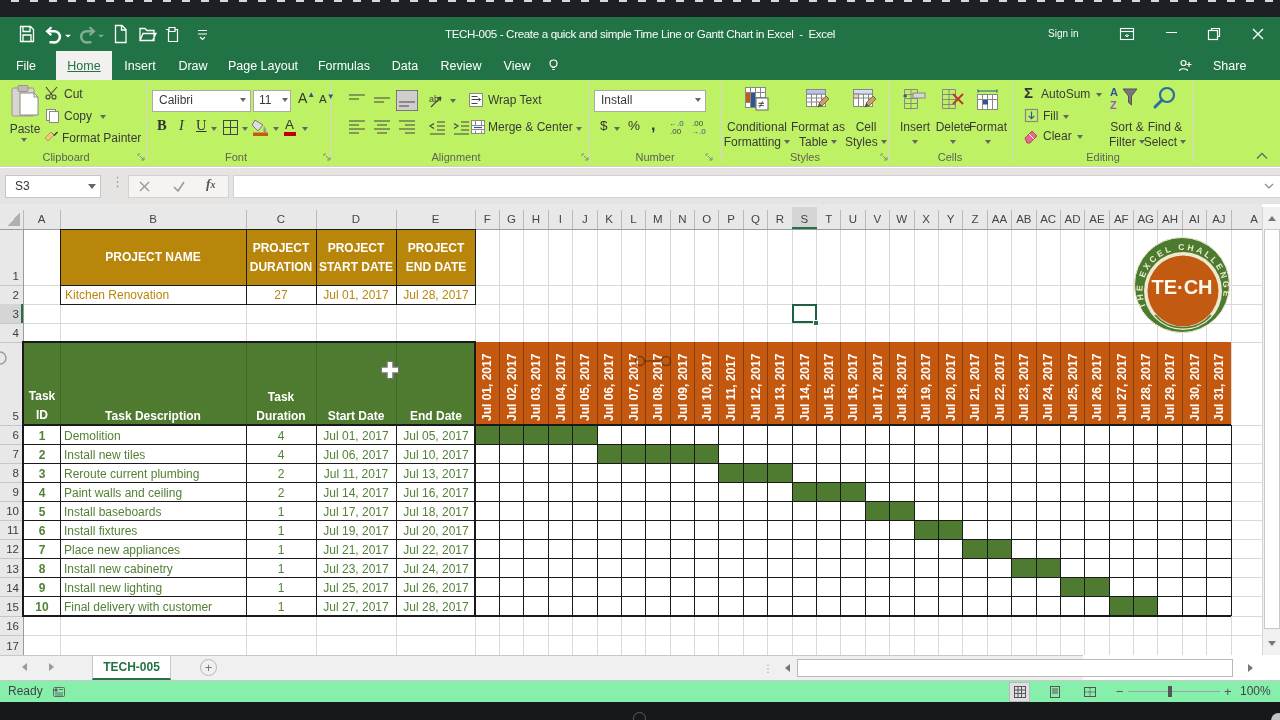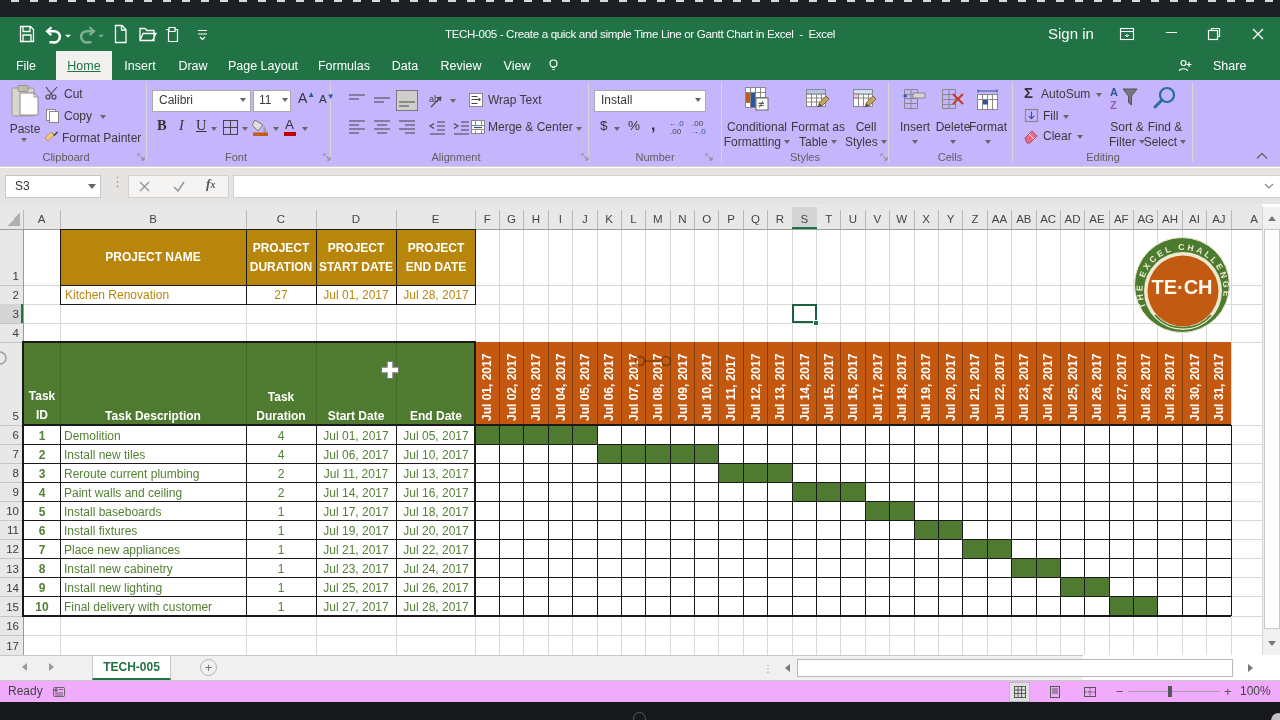--- a/index.html
+++ b/index.html
@@ -16,21 +16,21 @@
           <path d="M75.5,8.2 h-6.5 a5.6,5.6 0 1 0 1.2,11 h3.3"></path>
           <path d="M71.5,4.2 L76,8.3 l-4.3,3.8" stroke-width="2.2"></path>
         </g>
 <path d="M80,11.7 l3,2.8 3,-2.8 z" fill="#fff" stroke="none" opacity="0.42"></path>
 <path d="M97.5,2.5 h6.5 l4,4 v13 h-10.5 z M103.5,2.5 v4.5 h4.5"></path>
 <path d="M122,17.5 v-12 h5 l2,2 h7 v10 z M122,17.5 l3,-7 h13 l-3.5,7"></path>
 <path d="M148,6.5 h2.5 v12 h9 v-12 h-2.5 M151,4.5 h6 v4 h-6 z" stroke-width="1.2"></path>
 <path d="M180,7.5 h9 M180,11 h9 M182,14 l2.5,2.5 2.5,-2.5" stroke-width="1.2"></path>
 </svg>
       <div class="abs" style="left:0;top:0;width:1280px;height:34px;text-align:center;font-size:11.6px;letter-spacing:-0.35px;line-height:34px;color:#fcfcfc;">TECH-005 - Create a quick and simple Time Line or Gantt Chart in Excel&nbsp;&nbsp;-&nbsp;&nbsp;Excel</div>
-      <div class="abs" style="left:1048px;top:0;height:34px;font-size:15px;line-height:34px;color:#fcfcfc;">Sign in</div>
+      <div class="abs" style="left:1048px;top:0;height:34px;font-size:10px;line-height:34px;color:#fcfcfc;">Sign in</div>
       <svg class="abs" style="left:1118px;top:8px;" width="18" height="18" viewBox="0 0 18 18" fill="none" stroke="#fff" stroke-width="1.1">
 <rect x="2.5" y="3.5" width="13" height="11"></rect>
         <line x1="2.5" y1="6.5" x2="15.5" y2="6.5"></line>
         <path d="M7,10 l2,2 2,-2 M9,12 v-3" stroke-width="1"></path>
       </svg>
       <div class="abs" style="left:1166px;top:15px;width:11px;height:1.4px;background:#fff;"></div>
       <svg class="abs" style="left:1206px;top:9px;" width="16" height="16" viewBox="0 0 16 16" fill="none" stroke="#fff" stroke-width="1.2">
 <rect x="2.5" y="4.5" width="9" height="9"></rect>
         <path d="M5.5,4.5 v-2 h8 v8 h-2"></path>
       </svg>
@@ -53,21 +53,21 @@
       <svg class="abs" style="left:546px;top:7px;" width="15" height="15" viewBox="0 0 15 15" fill="none" stroke="#fff" stroke-width="1.2">
 <circle cx="7.5" cy="5.5" r="3.5"></circle>
         <path d="M6,9.5 h3 M6.3,11.5 h2.4"></path>
       </svg>
       <svg class="abs" style="left:1177px;top:7px;" width="16" height="16" viewBox="0 0 16 16" fill="none" stroke="#fff" stroke-width="1.2">
 <circle cx="6.5" cy="5" r="2.5"></circle>
         <path d="M2.5,13 c0,-3 8,-3 8,0 M12,4 v5 M9.5,6.5 h5"></path>
       </svg>
       <div class="abs" style="left:1213px;top:0;height:29px;line-height:30px;">Share</div>
     </div>
-    <div class="abs" style="left:0;top:80px;width:1280px;height:87px;background:#c4b5fd;border-bottom:1px solid #d2d0ce;color:#3b3a39;font-size:12px;padding-left:44px;">
+    <div class="abs" style="left:0;top:80px;width:1280px;height:87px;background:#bef264;border-bottom:1px solid #d2d0ce;color:#3b3a39;font-size:12px;padding-left:44px;">
       <div class="abs" style="left:146px;top:2px;width:1px;height:80px;background:#d8d6d4;"></div>
       <div class="abs" style="left:330px;top:2px;width:1px;height:80px;background:#d8d6d4;"></div>
       <div class="abs" style="left:588px;top:2px;width:1px;height:80px;background:#d8d6d4;"></div>
       <div class="abs" style="left:721px;top:2px;width:1px;height:80px;background:#d8d6d4;"></div>
       <div class="abs" style="left:888px;top:2px;width:1px;height:80px;background:#d8d6d4;"></div>
       <div class="abs" style="left:1012px;top:2px;width:1px;height:80px;background:#d8d6d4;"></div>
       <div class="abs" style="left:1192px;top:2px;width:1px;height:80px;background:#d8d6d4;"></div>
       <div class="abs" style="left:6px;top:71px;width:120px;text-align:center;font-size:11px;color:#605e5c;">Clipboard</div>
       <div class="abs" style="left:176px;top:71px;width:120px;text-align:center;font-size:11px;color:#605e5c;">Font</div>
       <div class="abs" style="left:396px;top:71px;width:120px;text-align:center;font-size:11px;color:#605e5c;">Alignment</div>
@@ -741,21 +741,21 @@
     <div class="abs" style="left:0;top:655px;width:1083px;height:25px;background:#f0f0f0;border-top:1px solid #c8c8c8;font-size:12px;">
       <div class="abs" style="left:22px;top:7px;width:0;height:0;border-top:4.5px solid transparent;border-bottom:4.5px solid transparent;border-right:5.5px solid #9a9a9a;"></div>
       <div class="abs" style="left:49px;top:7px;width:0;height:0;border-top:4.5px solid transparent;border-bottom:4.5px solid transparent;border-left:5.5px solid #9a9a9a;"></div>
       <div class="abs" style="left:92px;top:0;width:79px;height:24px;background:#fff;border-left:1px solid #c8c8c8;border-right:1px solid #c8c8c8;border-bottom:2px solid #217346;color:#217346;font-weight:bold;text-align:center;line-height:23px;">TECH-005</div>
       <div class="abs" style="left:200px;top:3px;width:17px;height:17px;border:1px solid #b5b5b5;border-radius:50%;color:#777;text-align:center;line-height:15px;font-size:13px;">+</div>
       <div class="abs" style="left:763px;top:8px;color:#a0a0a0;font-size:10px;line-height:9px;">⋮</div>
       <div class="abs" style="left:785px;top:8px;width:0;height:0;border-top:4.5px solid transparent;border-bottom:4.5px solid transparent;border-right:5.5px solid #777;"></div>
       <div class="abs" style="left:797px;top:3px;width:436px;height:18px;background:#fff;border:1px solid #b8b8b8;"></div>
       <div class="abs" style="left:1248px;top:8px;width:0;height:0;border-top:4.5px solid transparent;border-bottom:4.5px solid transparent;border-left:5.5px solid #777;"></div>
     </div>
-    <div class="abs" style="left:0;top:680px;width:1280px;height:22px;background:#f0abfc;border-top:1px solid #c8c8c8;font-size:12px;color:#444;">
+    <div class="abs" style="left:0;top:680px;width:1280px;height:22px;background:#86efac;border-top:1px solid #c8c8c8;font-size:12px;color:#444;">
       <div class="abs" style="left:8px;top:3px;">Ready</div>
       <svg class="abs" style="left:52px;top:4px;" width="14" height="13" viewBox="0 0 14 13" fill="none" stroke="#666" stroke-width="1">
 <rect x="1.5" y="2.5" width="11" height="9" rx="1"></rect>
         <circle cx="4" cy="5" r="1.3" fill="#666"></circle>
         <path d="M7,4.5 h4 M3,8 h8 M3,10 h8"></path>
       </svg>
       <div class="abs" style="left:1009px;top:1px;width:21px;height:20px;background:#e0e0e0;border:1px solid #bbb;"></div>
       <svg class="abs" style="left:1013px;top:4px;" width="14" height="14" viewBox="0 0 14 14" fill="none" stroke="#555" stroke-width="1">
         <rect x="1.5" y="1.5" width="11" height="11"></rect>
         <path d="M1.5,5 h11 M1.5,8.5 h11 M5,1.5 v11 M8.5,1.5 v11"></path>

